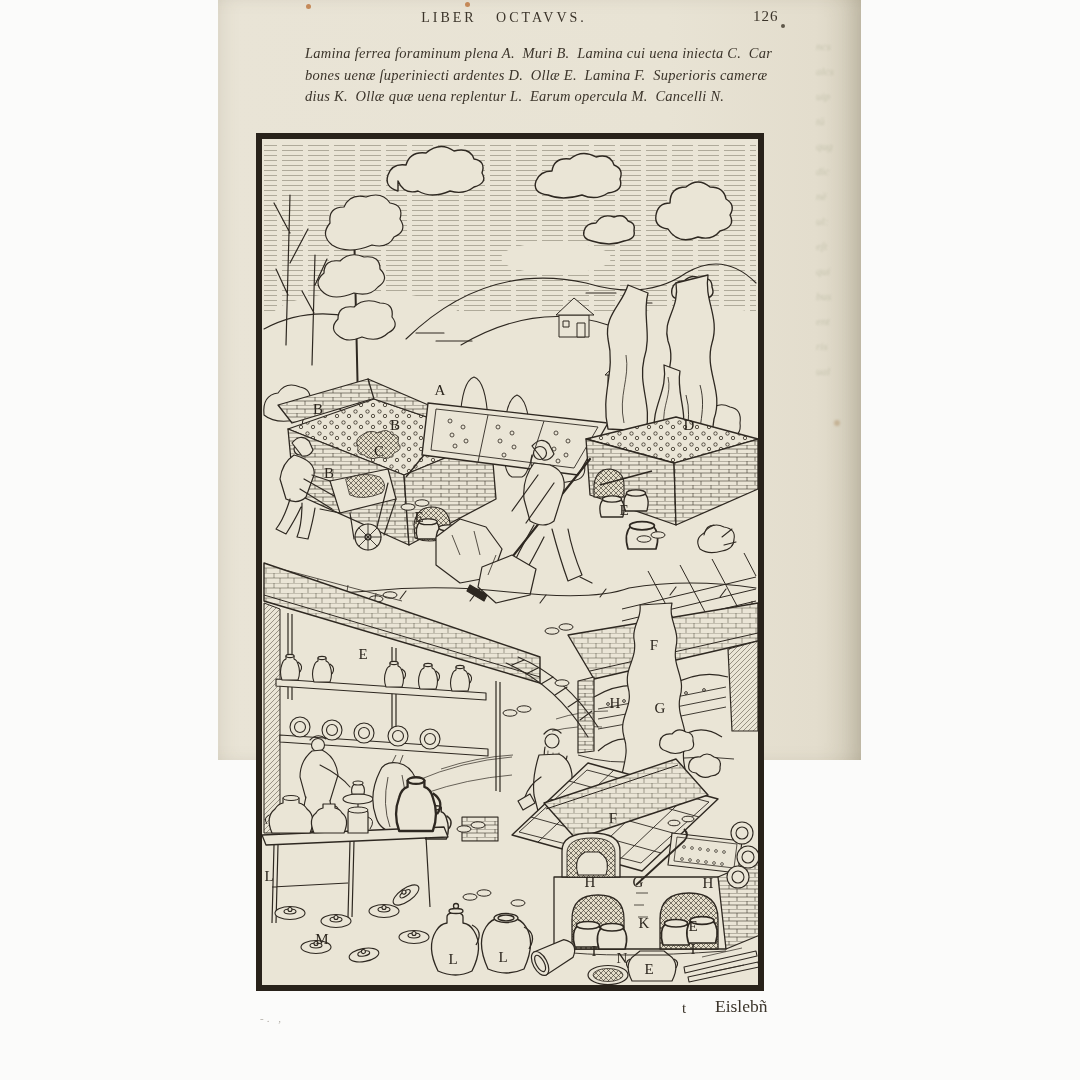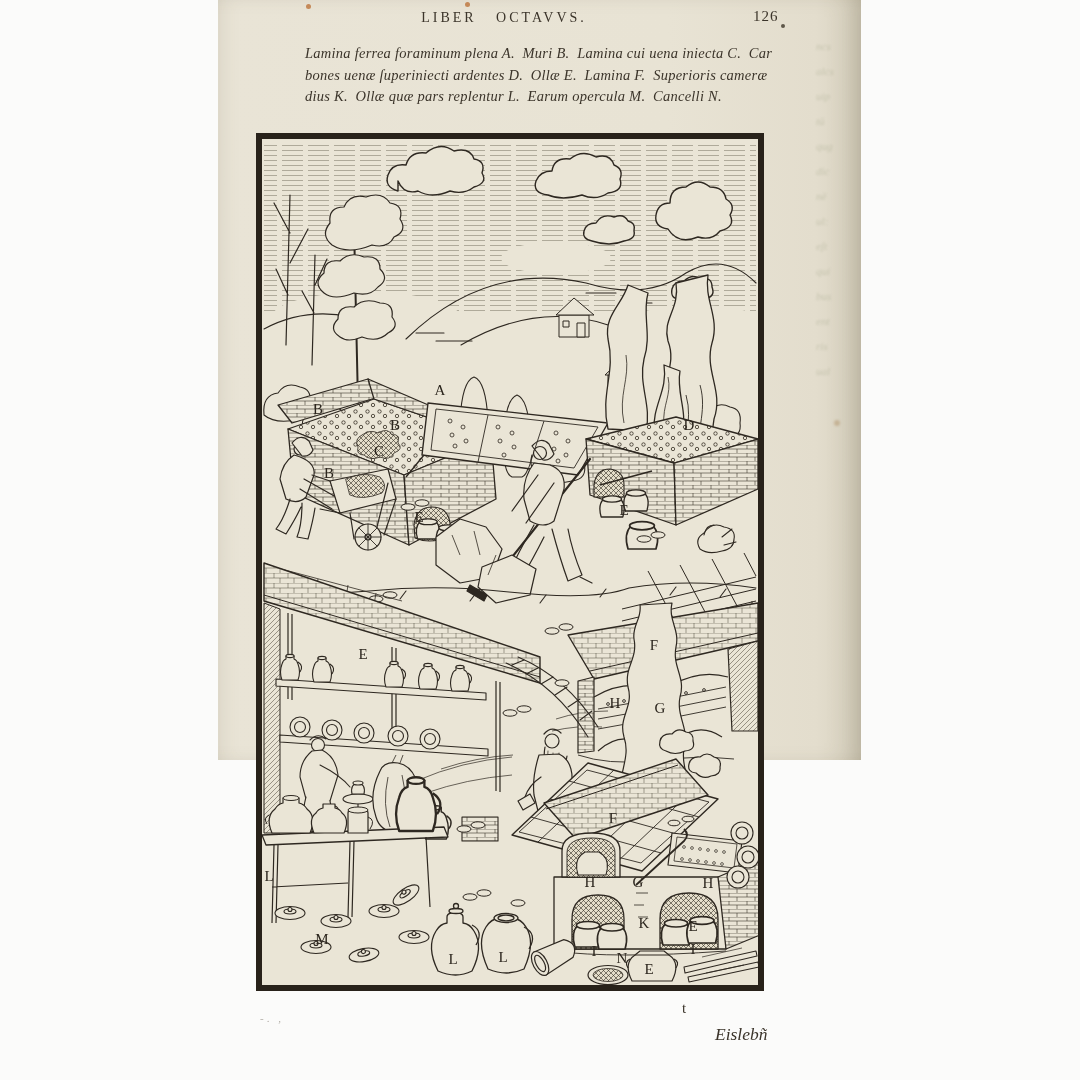--- a/index.html
+++ b/index.html
@@ -10,21 +10,21 @@
         background:linear-gradient(90deg,#e9e4d6 0%,#e8e3d4 70%,#e3ddcd 93%,#d8d2c0 99%);
         box-shadow:inset -20px 0 32px -22px rgba(95,85,60,.45), inset 14px 0 26px -20px rgba(95,85,60,.25);}
   .header-title{position:absolute;left:286px;top:10px;transform:translateX(-50%);
         font-size:14px;letter-spacing:3px;word-spacing:13px;color:#3b342a;white-space:pre;}
   .page-number{position:absolute;left:535px;top:8px;font-size:15px;letter-spacing:1px;color:#3b342a;}
   .caption{position:absolute;left:87px;top:43px;width:470px;color:#3b342a;}
   .cap-line{font-style:italic;font-size:14.5px;line-height:21.7px;letter-spacing:.25px;white-space:pre;}
   .woodcut{position:absolute;left:38px;top:133px;width:508px;height:858px;}
   .woodcut svg{display:block;}
   .catchword-sig{position:absolute;left:464px;top:1000px;font-size:15px;color:#3b342a;}
-  .catchword{position:absolute;left:497px;top:996px;font-size:17.5px;font-style:italic;color:#3b342a;margin-top:28px;}
+  .catchword{position:absolute;left:497px;top:996px;font-size:17.5px;color:#3b342a;}
   .pencil{position:absolute;left:42px;top:1012px;font-size:11px;color:#8a8378;opacity:.65;letter-spacing:3px;}
   .ghost-col{position:absolute;left:598px;top:40px;width:46px;filter:blur(1.1px);opacity:.5;}
   .ghost-line{font-size:11px;font-style:italic;color:#7d8663;opacity:.55;margin-bottom:13px;text-align:left;}
   .speck{position:absolute;border-radius:50%;}
   .speck.red{width:5px;height:5px;background:rgba(186,108,48,.75);}
   .speck.dark{width:4px;height:4px;background:rgba(60,52,40,.8);}
   .speck.faint{width:6px;height:6px;background:rgba(160,120,70,.35);filter:blur(1px);}
   #labels-layer text{font-family:"Liberation Serif",serif;font-size:15px;fill:#2b251d;text-anchor:middle;}
 </style>
 </head>
@@ -53,21 +53,21 @@
         <div class="ghost-line">ent</div>
         <div class="ghost-line">ris</div>
         <div class="ghost-line">ual</div>
       </div>
 
   <div class="header-title">LIBER OCTAVVS.</div>
   <div class="page-number">126</div>
   <div class="caption" id="caption">
         <div class="cap-line">Lamina ferrea foraminum plena A.  Muri B.  Lamina cui uena iniecta C.  Car</div>
         <div class="cap-line">bones uenæ ſuperiniecti ardentes D.  Ollæ E.  Lamina F.  Superioris cameræ</div>
-        <div class="cap-line">dius K.  Ollæ quæ pars replentur L.  Earum opercula M.  Cancelli N.</div>
+        <div class="cap-line">dius K.  Ollæ quæ uena replentur L.  Earum opercula M.  Cancelli N.</div>
       </div>
 
   <div class="woodcut">
    <svg width="508" height="858" viewBox="0 0 508 858" xmlns="http://www.w3.org/2000/svg">
     <defs>
       <pattern id="pSky" width="26" height="5" patternUnits="userSpaceOnUse">
         <rect width="26" height="5" fill="#eae5d6"></rect>
               <path d="M0,2.5H21" stroke="#585242" stroke-width="0.8" opacity="0.5" fill="none"></path>
       </pattern>
       <pattern id="pBrick" width="18" height="8" patternUnits="userSpaceOnUse">

